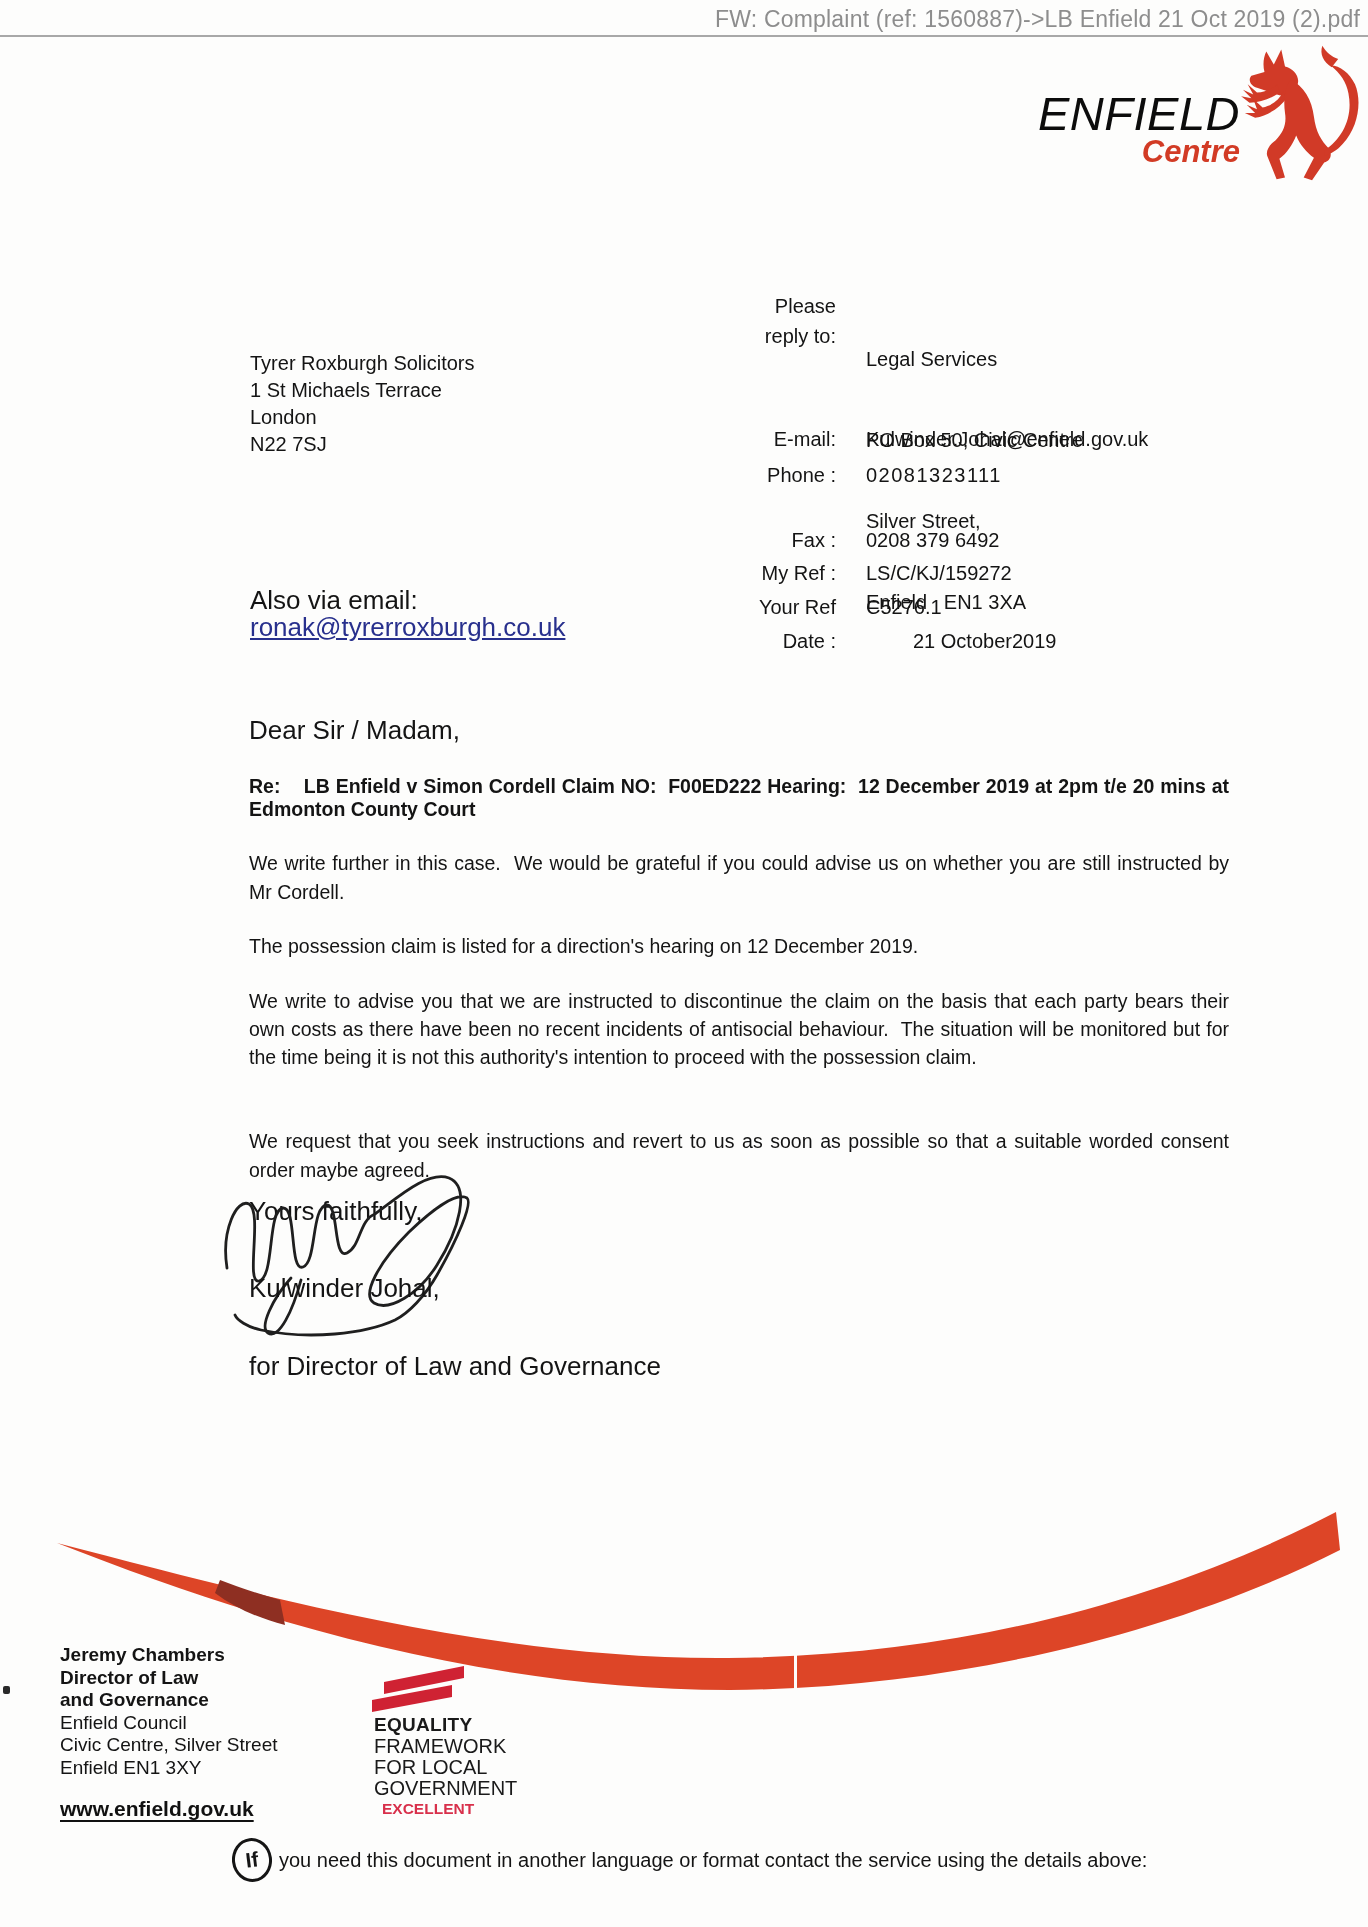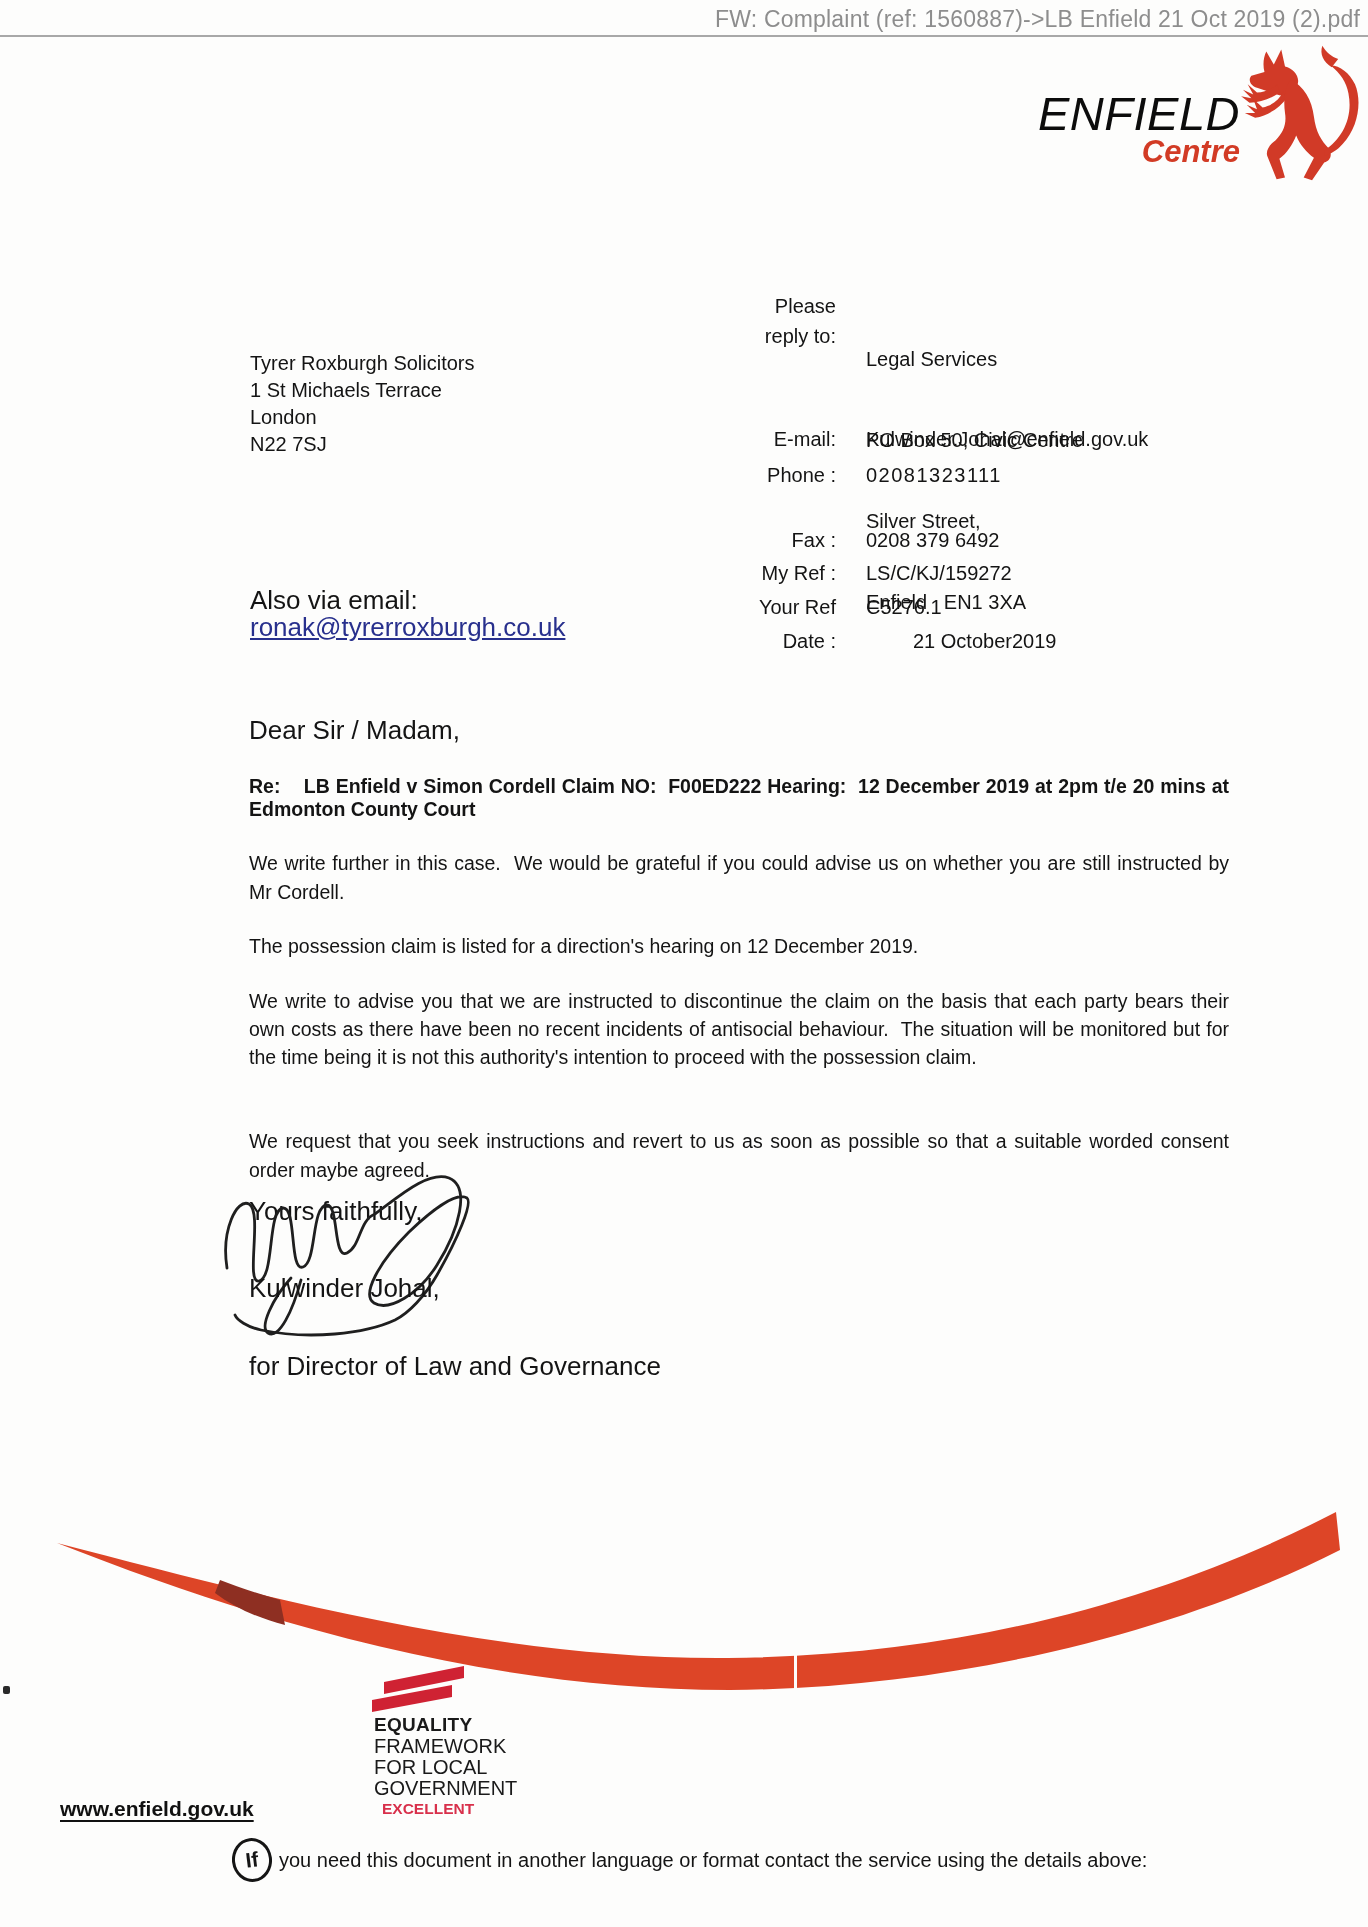--- a/index.html
+++ b/index.html
@@ -124,20 +124,28 @@
   <div class="body-block salut" style="top:1352px;text-align:left;">for Director of Law and Governance</div>
 
   <svg class="swoosh-svg" width="1368" height="210" viewBox="0 0 1368 210">
     <path d="M57,45 C260,125 490,192 730,192 C970,190 1190,128 1340,52 L1336,14 C1180,95 975,158 728,160 C495,162 262,98 57,45 Z" fill="#dd4527"></path>
     <path d="M215,95 C235,110 258,120 285,127 L280,102 C258,96 236,88 220,82 Z" fill="#8e2f22"></path>
     <rect x="794" y="150" width="3" height="45" fill="#fdfdfc"></rect>
   </svg>
 
   <div class="margin-dot"></div>
 
+  <div class="footer-contact">
+    <div class="bold">Jeremy Chambers</div>
+    <div class="bold">Director of Law</div>
+    <div class="bold">and Governance</div>
+    <div>Enfield Council</div>
+    <div>Civic Centre, Silver Street</div>
+    <div>Enfield EN1 3XY</div>
+  </div>
   <a class="website" href="#">www.enfield.gov.uk</a>
 
   <svg class="eq-svg" width="100" height="50" viewBox="0 0 100 50">
     <polygon points="12,18 92,2 92,14 12,30" fill="#cf2233"></polygon>
     <polygon points="0,36 80,21 80,33 0,48" fill="#cf2233"></polygon>
   </svg>
   <div class="eq-text">
     <div class="eq-l1">EQUALITY</div>
     <div class="eq-l2">FRAMEWORK</div>
     <div class="eq-l2">FOR LOCAL</div>

